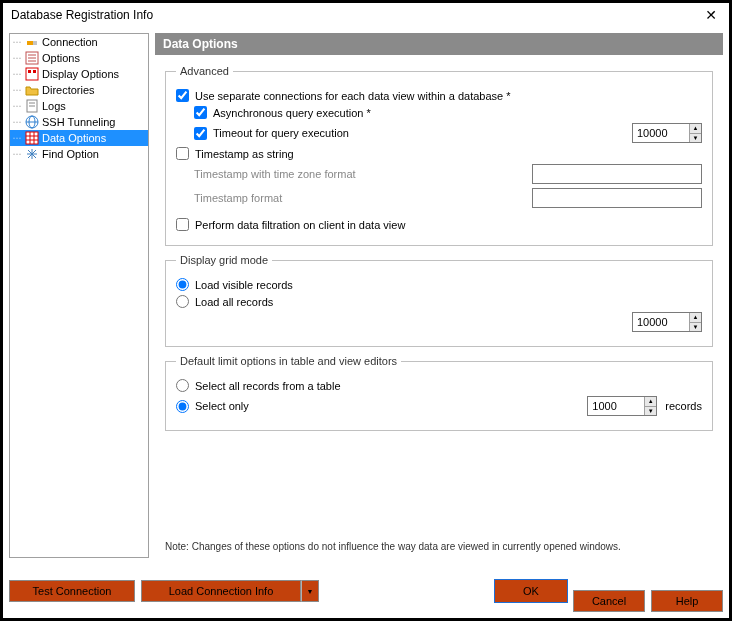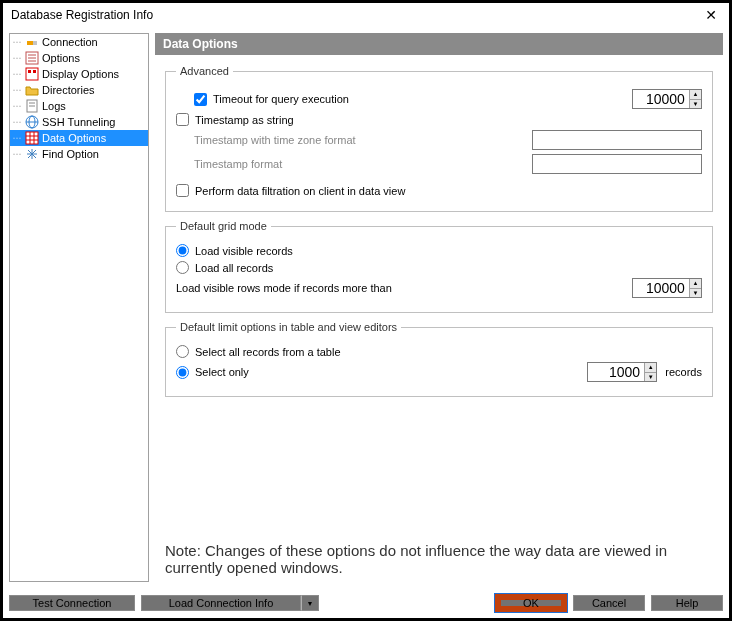--- a/index.html
+++ b/index.html
@@ -21,33 +21,33 @@
 fieldset { border: 1px solid #c0c0c0; padding: 8px 10px 10px 10px; margin-bottom: 8px; }
 legend { padding: 0 4px; font-size: 11px; color: #333; }
 .row { display: flex; align-items: center; margin: 4px 0; }
 .row.indent1 { padding-left: 18px; }
 .chk { margin-right: 6px; width: 13px; height: 13px; }
 .radio { margin-right: 6px; }
 label { font-size: 11px; }
 label.disabled { color: #888; }
 .spacer { flex: 1; }
 .num-input { width: 70px; height: 20px; border: 1px solid #7a7a7a; display: flex; }
-.num-input input { border: none; text-align: right; width: 100%; padding: 0 4px; font-size: 14px; outline: none; }
+.num-input input { border: none; text-align: left; width: 100%; padding: 0 4px; font-size: 11px; outline: none; }
 .spinner { width: 15px; display: flex; flex-direction: column; border-left: 1px solid #a0a0a0; }
 .spinner div { flex: 1; background: #e8e8e8; border-bottom: 1px solid #a0a0a0; display:flex; align-items:center; justify-content:center; font-size:6px; cursor:pointer; line-height:1; }
 .spinner div:last-child { border-bottom: none; }
 .text-input { width: 170px; height: 20px; border: 1px solid #7a7a7a; background: #fff; }
-.note { font-size: 15px; color: #333; margin-top: auto; padding: 6px 0 2px 0; }
+.note { font-size: 10px; color: #333; margin-top: auto; padding: 6px 0 2px 0; }
 .footer { display: flex; padding: 6px; gap: 6px; align-items: center; }
-.btn { border: 1px solid #8a8a8a; background: #737373; padding: 3px 0; font-size: 11px; cursor: pointer; text-align: center; height: 16px; display:flex; align-items:center; justify-content:center; }
+.btn { border: 1px solid #8a8a8a; background: #c2410c; padding: 3px 0; font-size: 11px; cursor: pointer; text-align: center; height: 22px; display:flex; align-items:center; justify-content:center; }
 .btn.test { width: 126px; }
 .btn.load { width: 160px; }
 .btn.dd { width: 18px; margin-left: -6px; border-left: 1px solid #b0b0b0; }
 .btn.ok { width: 72px; border: 6px solid #c2410c; outline: 1px solid #1e6fd6; }
-.btn.cancel, .btn.help { width: 72px; }
+.btn.cancel, .btn.help { width: 72px; margin-top: 20px; }
 .underline-first::first-letter { text-decoration: underline; }
 .records-label { margin-left: 8px; }
 </style>
 </head>
 <body>
 
 <div class="window">
   <div class="titlebar">
     <span class="title">Database Registration Info</span>
     <span class="close">✕</span>
@@ -146,20 +146,28 @@
         <span>Find Option</span>
       </div>
     </div>
 
     <div class="main">
       <div class="header-bar">Data Options</div>
       <div class="content">
 
         <fieldset>
           <legend>Advanced</legend>
+          <div class="row">
+            <input type="checkbox" class="chk" checked="" style="">
+            <label>Use separate connections for each data view within a database *</label>
+          </div>
+          <div class="row indent1">
+            <input type="checkbox" class="chk" checked="" style="">
+            <label>Asynchronous query execution *</label>
+          </div>
           <div class="row indent1">
             <input type="checkbox" class="chk" checked="" style="">
             <label>Timeout for query execution</label>
             <span class="spacer"></span>
             <div class="num-input">
               <input type="text" value="10000" style="">
               <div class="spinner">
                   <div>▲</div>
                   <div>▼</div>
                 </div>
@@ -179,31 +187,30 @@
             <span class="spacer"></span>
             <input class="text-input" type="text" style="">
           </div>
           <div class="row" style="margin-top:10px;">
             <input type="checkbox" class="chk" style="">
             <label>Perform data filtration on client in data view</label>
           </div>
         </fieldset>
 
         <fieldset>
-          <legend>Default grid mode</legend>
+          <legend>Display grid mode</legend>
           <div class="row">
             <input type="radio" name="grid" class="radio" checked="" style="">
             <label>Load visible records</label>
           </div>
           <div class="row">
             <input type="radio" name="grid" class="radio" style="">
             <label>Load all records</label>
           </div>
           <div class="row">
-            <label>Load visible rows mode if records more than</label>
             <span class="spacer"></span>
             <div class="num-input">
               <input type="text" value="10000" style="">
               <div class="spinner">
                   <div>▲</div>
                   <div>▼</div>
                 </div>
             </div>
           </div>
         </fieldset>

